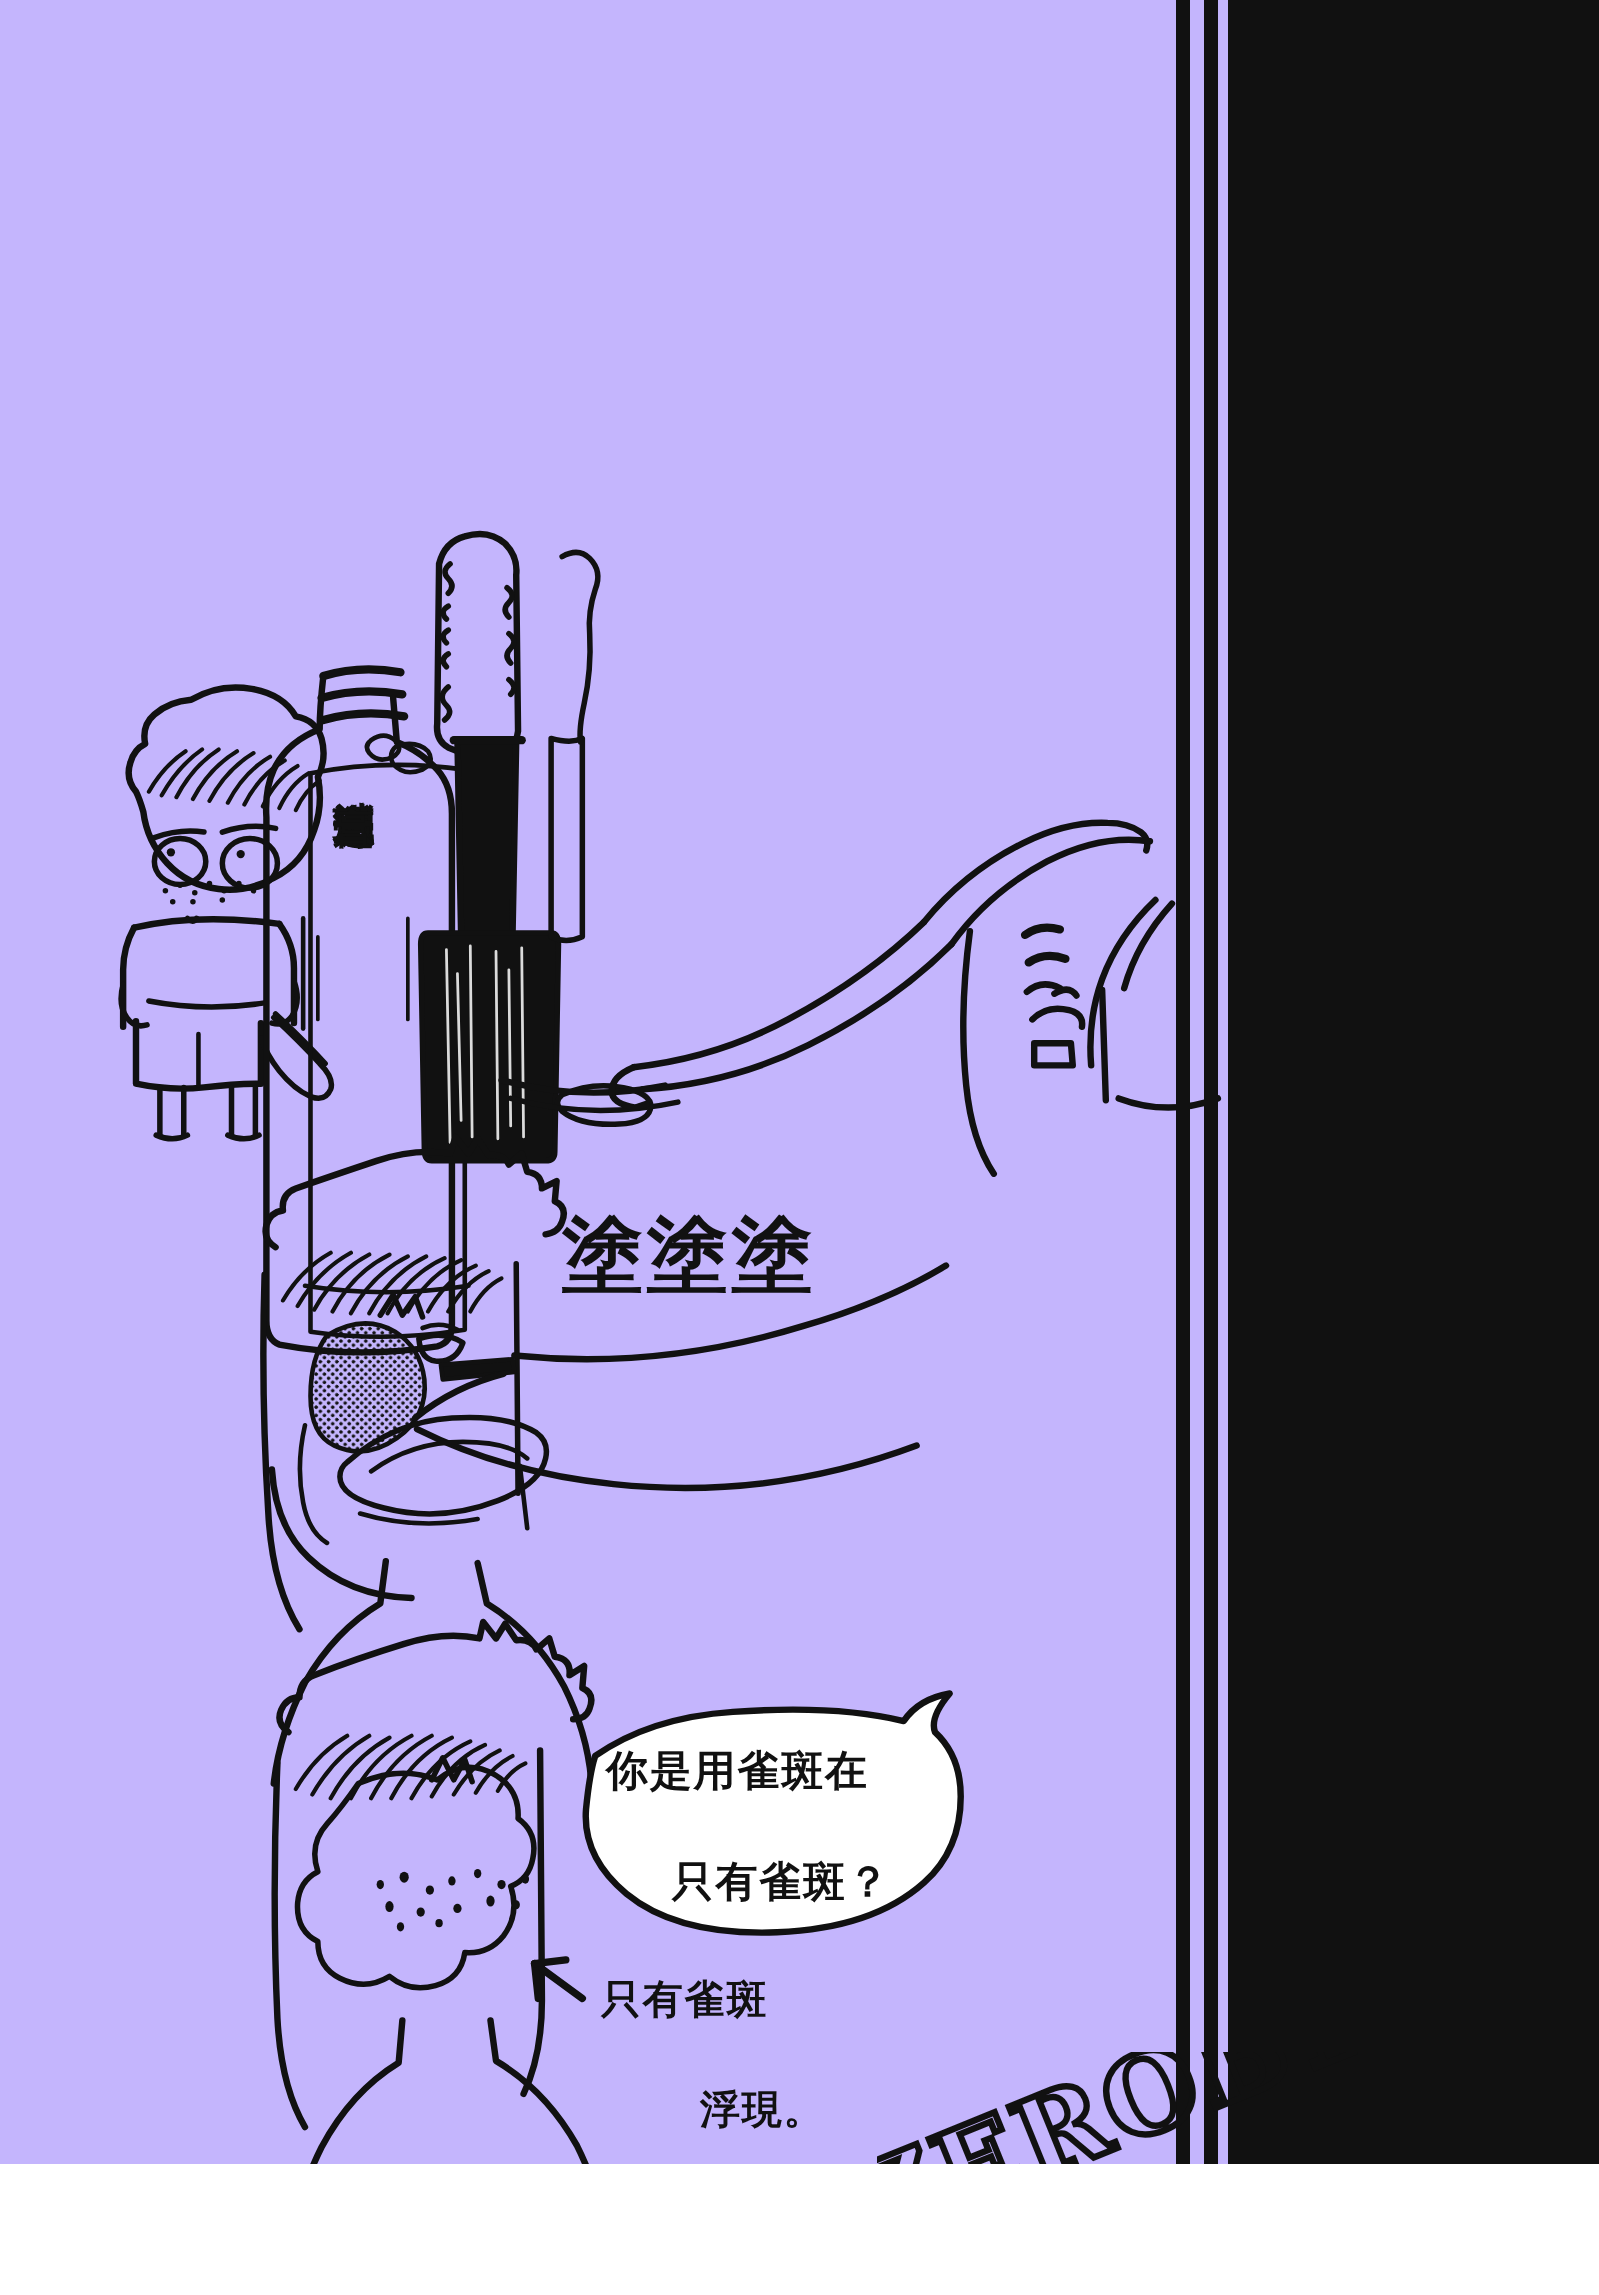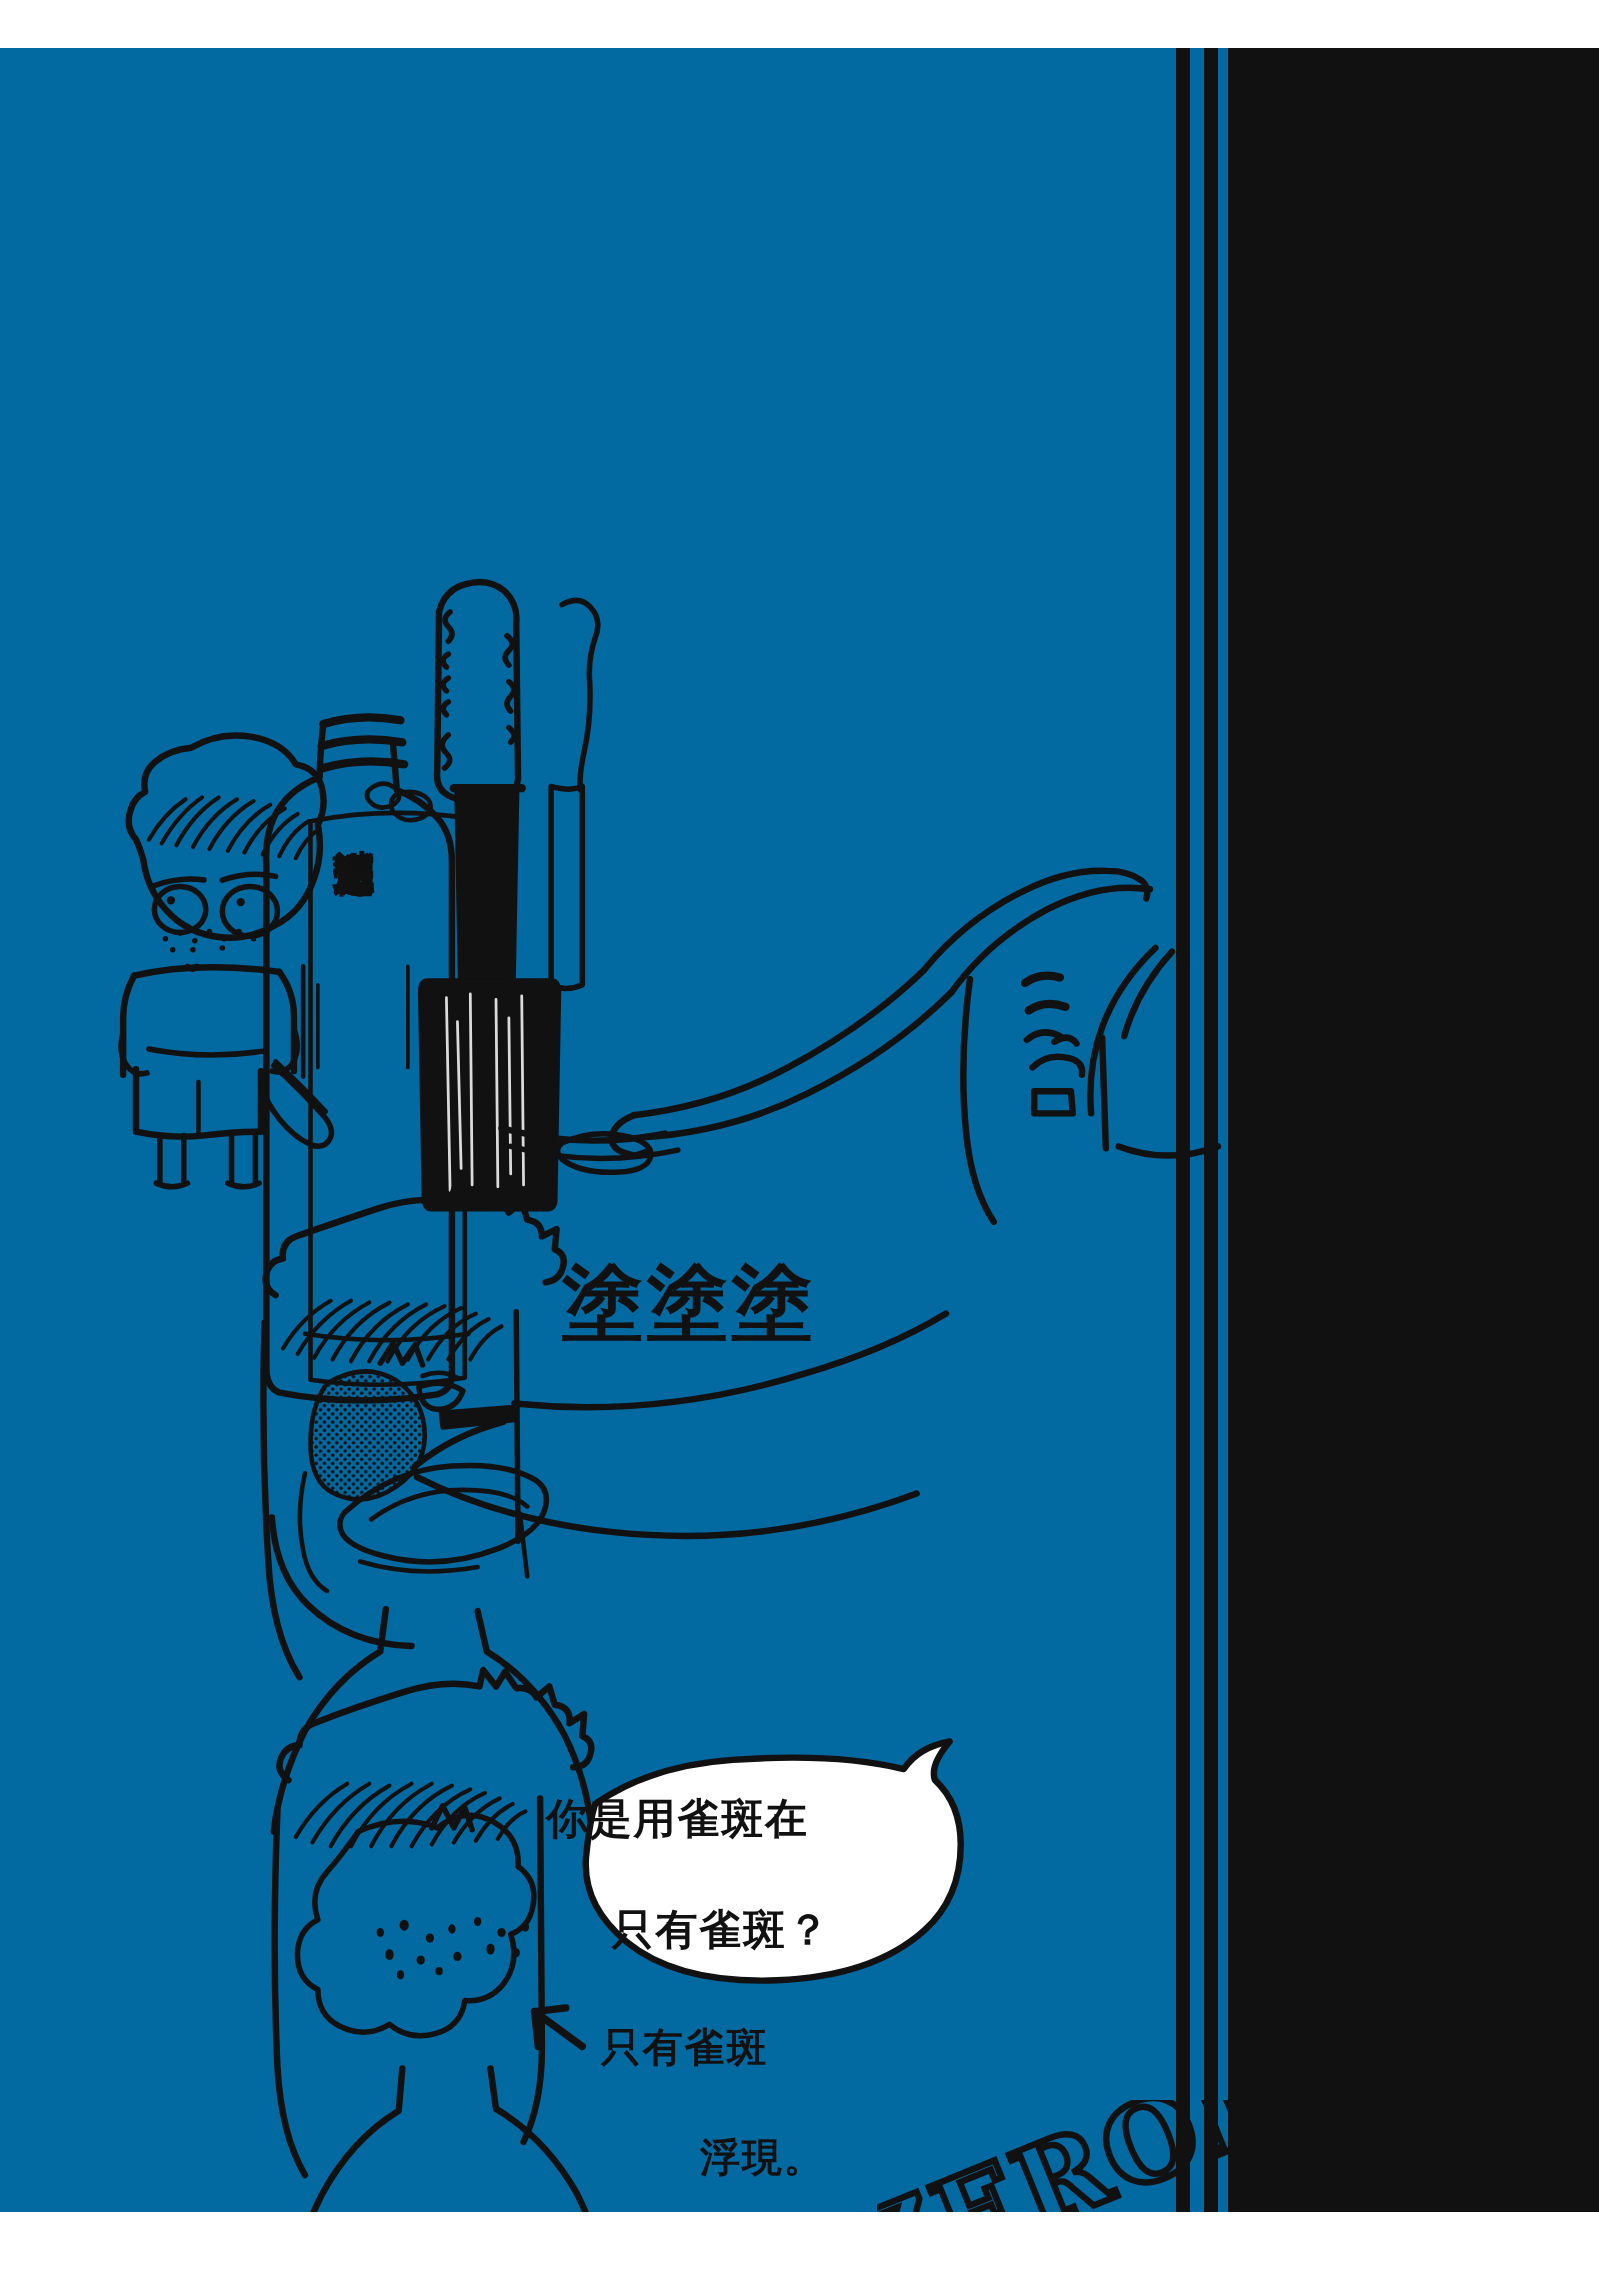--- a/index.html
+++ b/index.html
@@ -2,23 +2,22 @@
 <html style="font-size:14.7px"><head>
 <meta charset="utf-8">
 <style>
   html,body{margin:0;padding:0;background:#ffffff;}
   body{font-family:"DejaVu Sans","Liberation Sans",sans-serif;}
 
   #page{
     position:relative;
     width:1600px;
     height:2164px;
-    background:#0369a1;
+    background:#c4b5fd;
     overflow:hidden;
-    margin-top:48px;
   }
 
   
   .gutter-rule{
     position:absolute;
     top:0;
     height:2296px;
     background:#111111;
   }
   #rule-a{left:1176px;width:13.8px;}
@@ -78,21 +77,21 @@
   #sfx-smear{
     left:562px;
     top:1209px;
     font-size:81px;
     letter-spacing:3.7px;
     font-weight:bold;
   }
 
   
   #bubble-text{
-    left:546px;
+    left:606px;
     top:1743px;
     font-size:42px;
     line-height:1.32;
     letter-spacing:1.8px;
   }
 
   
   #caption-text{
     left:601px;
     top:1972px;

